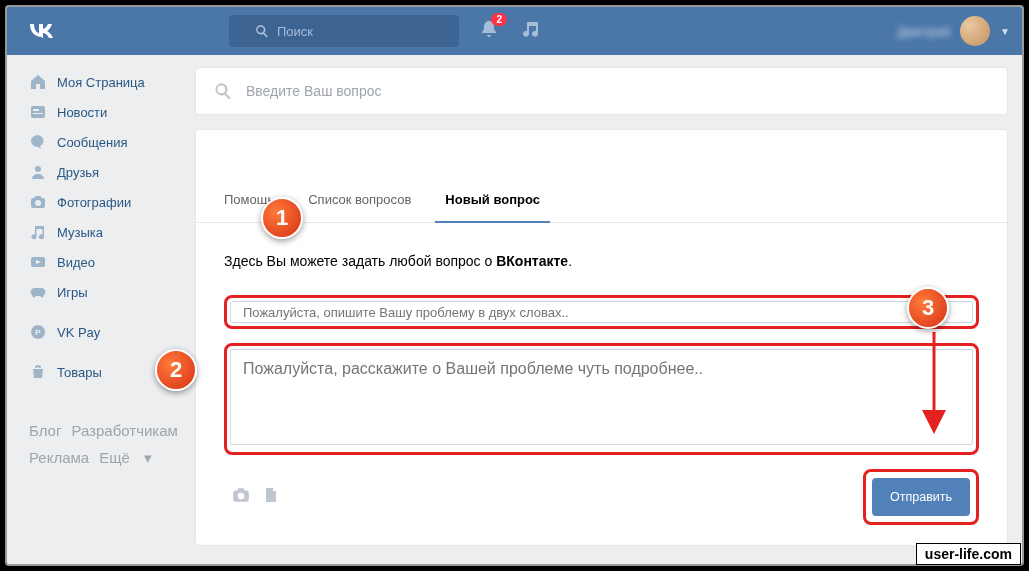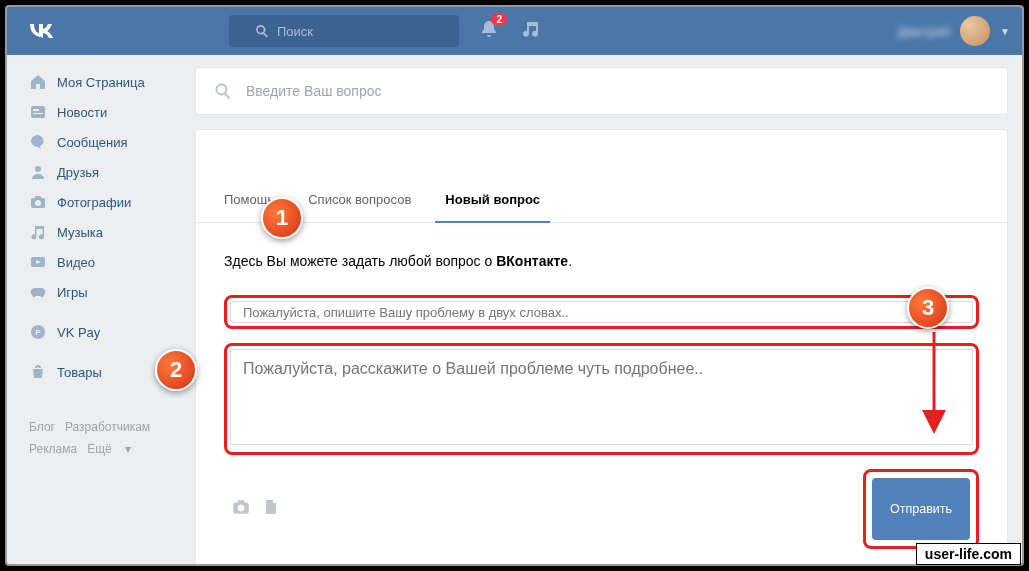--- a/index.html
+++ b/index.html
@@ -16,41 +16,41 @@
   .badge { position: absolute; top: -6px; right: -8px; background: #ff3347; color: #fff; font-size: 10px; font-weight: bold; border-radius: 8px; padding: 1px 5px; }
   .header-right { margin-left: auto; display: flex; align-items: center; gap: 10px; color: #d3dcea; font-size: 13px; }
   .blur-name { filter: blur(3px); }
   .avatar { width: 30px; height: 30px; border-radius: 50%; background: radial-gradient(circle at 30% 30%, #e8c9a0, #c89060); }
   .chev { color: #d3dcea; font-size: 10px; }
   .page-wrap { display: flex; padding: 12px 14px 0 14px; gap: 14px; }
   .sidebar { width: 160px; font-size: 13px; }
   .nav-item { display: flex; align-items: center; gap: 10px; padding: 6px 8px; color: #2a5885; cursor: pointer; border-radius: 4px; }
   .nav-ic { color: #9eb4c9; display: flex; }
   .nav-divider { height: 10px; }
-  .footer-links { margin-top: 30px; font-size: 12px; color: #9ea5ac; line-height: 1.8; padding: 0 8px; }
+  .footer-links { margin-top: 30px; font-size: 15px; color: #9ea5ac; line-height: 1.8; padding: 0 8px; }
   .footer-links span { margin-right: 10px; }
   .content { flex: 1; display: flex; flex-direction: column; gap: 14px; }
   .card { background: #fff; border: 1px solid #e4e6e9; border-radius: 4px; }
   .search-card { display: flex; align-items: center; padding: 14px 18px; color: #9ea5ac; font-size: 14px; gap: 14px; }
   .search-card svg { fill: #c0c6cd; }
   .tabs { display: flex; border-bottom: 1px solid #e7e8ec; padding: 0 18px; margin-top: 48px; }
   .tab { padding: 14px 10px; margin-right: 14px; font-size: 13px; color: #656565; cursor: pointer; }
   .tab.active { color: #000; font-weight: 700; border-bottom: 2px solid #5181b8; margin-bottom: -1px; }
   .form-area { padding: 30px 28px 20px 28px; position: relative; }
   .form-title { text-align: left; font-size: 14px; margin-bottom: 26px; }
   .form-title b { font-weight: bold; }
   .field-wrap { border: 3px solid #e42020; border-radius: 8px; padding: 3px; margin-bottom: 14px; }
   .text-input { width: 100%; border: 1px solid #d3d9de; border-radius: 3px; padding: 8px 12px; font-size: 13px; color: #8d9399; background: #fff; }
   .text-input.short { height: 22px; }
   .text-area { width: 100%; border: 1px solid #d3d9de; border-radius: 2px; padding: 10px 12px; font-size: 16px; color: #8d9399; height: 96px; resize: none; font-family: inherit; }
   .form-footer { display: flex; align-items: center; justify-content: space-between; margin-top: 10px; }
   .attach-icons { display: flex; gap: 10px; margin-left: 6px; }
   .attach-icons svg { fill: #c0c6cd; }
   .submit-wrap { border: 3px solid #e42020; border-radius: 8px; padding: 6px; }
-  .submit-btn { background: #5181b8; color: #fff; border: none; padding: 24px 18px; border-radius: 4px; font-size: 12.5px; cursor: pointer; }
+  .submit-btn { background: #5181b8; color: #fff; border: none; padding: 12px 18px; border-radius: 4px; font-size: 12.5px; cursor: pointer; }
   .marker { position: absolute; width: 42px; height: 42px; border-radius: 50%; background: radial-gradient(circle at 35% 35%, #ff7a3a, #d63015); color: #fff; font-size: 22px; font-weight: bold; display: flex; align-items: center; justify-content: center; border: 2px solid #fff; box-shadow: 0 2px 6px rgba(0,0,0,0.4); z-index: 50; }
   .m1 { top: 190px; left: 254px; }
   .m2 { top: 342px; left: 148px; }
   .m3 { top: 280px; left: 900px; }
   .arrow-svg { position: absolute; top: 320px; left: 912px; z-index: 40; }
   .watermark { position: absolute; bottom: 6px; right: 8px; background: #fff; border: 1px solid #000; padding: 2px 8px; font-size: 14px; font-weight: bold; color: #000; z-index: 100; }
 </style>
 </head>
 <body>
 

